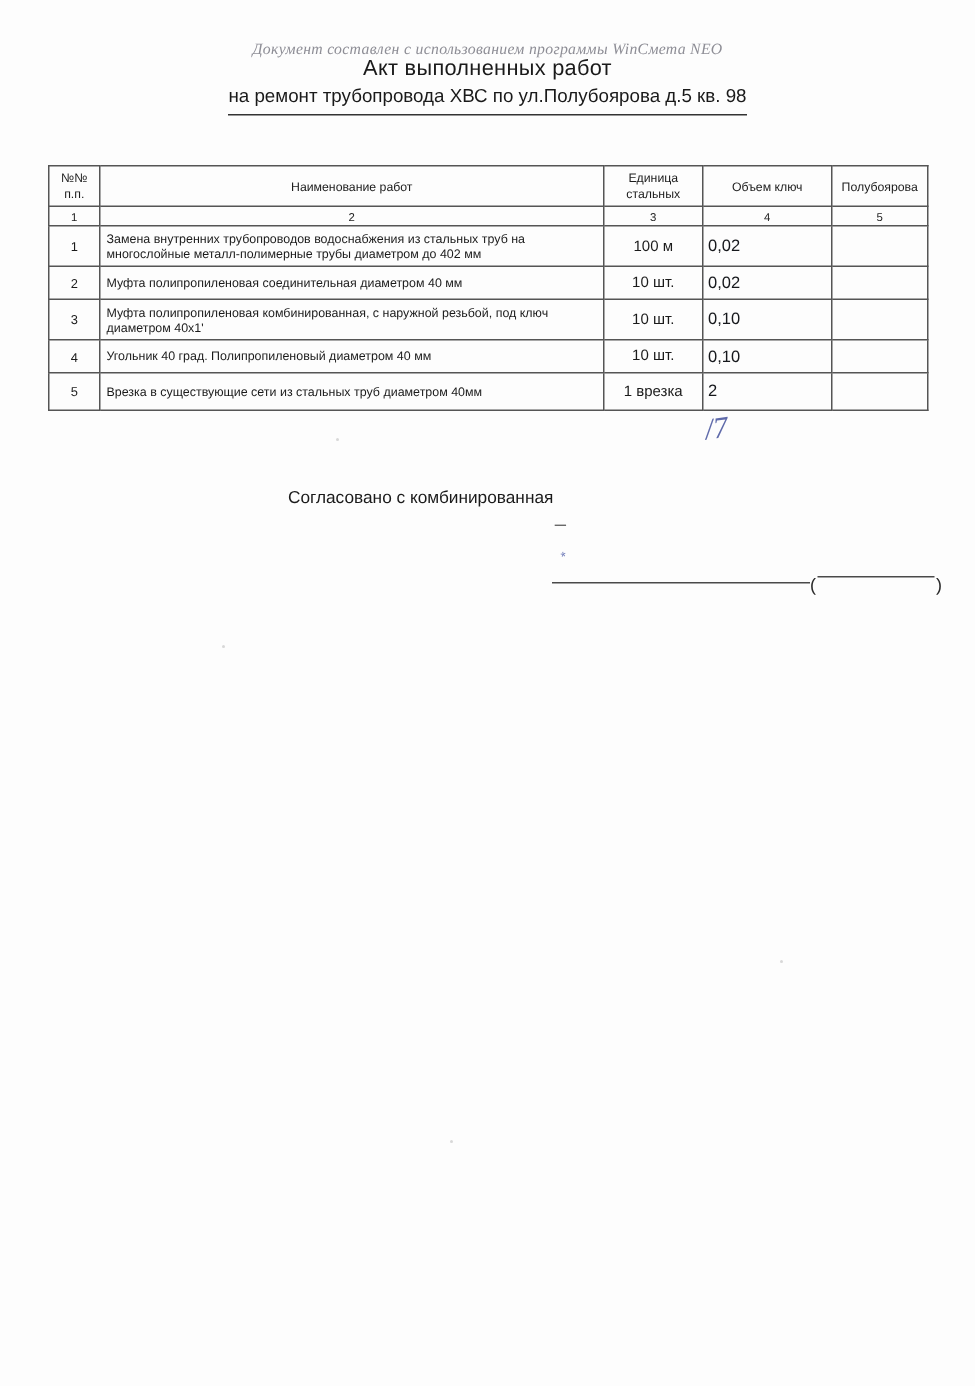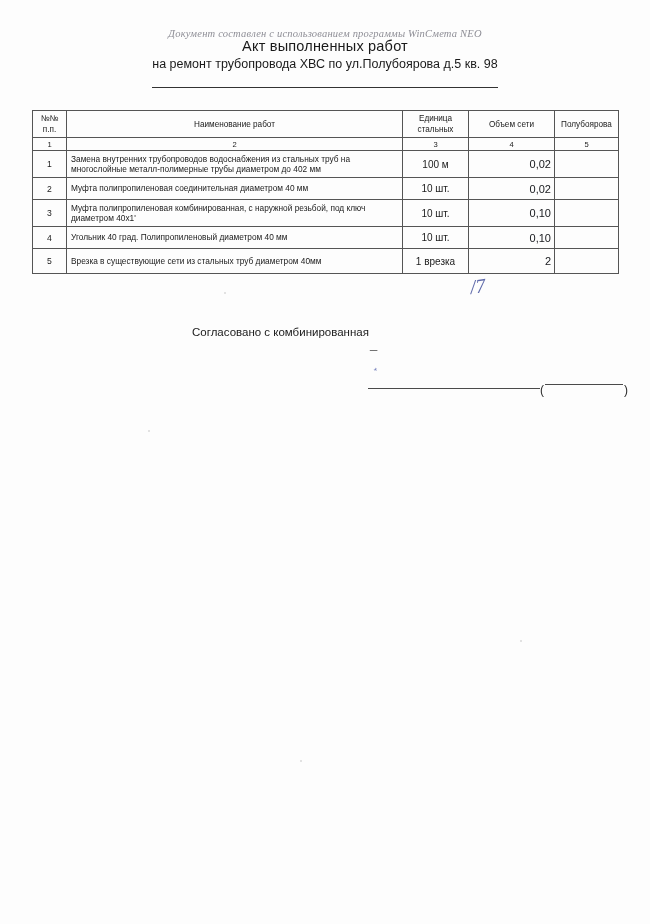--- a/index.html
+++ b/index.html
@@ -44,21 +44,21 @@
     font-size: 14.5px;
     color: #1a1a1a;
     letter-spacing: 0.2px;
   }
   .title-sub {
     font-size: 12.5px;
     color: #1a1a1a;
     margin-top: 3px;
     display: inline-block;
     border-bottom: 1px solid #333;
-    padding-bottom: 15px;
+    padding-bottom: 4px;
     line-height: 15px;
   }
   table.works {
     position: absolute;
     top: 110px;
     left: 32px;
     width: 586px;
     border-collapse: collapse;
     table-layout: fixed;
   }
@@ -98,21 +98,21 @@
     font-size: 8.3px;
     line-height: 10.5px;
     padding-left: 4px;
     margin-left: 20px;
   }
   tbody td.c-unit {
     text-align: center;
     font-size: 10px;
   }
   tbody td.c-vol {
-    text-align: right;
+    text-align: left;
     font-size: 11px;
     color: #16181c;
   }
   tbody td.c-note { }
   tbody tr.r1 td { height: 22px; }
   tbody tr.r2 td { height: 17px; }
   tbody tr.r3 td { height: 22px; }
   tbody tr.r4 td { height: 17px; }
   tbody tr.r5 td { height: 20px; }
 
@@ -208,21 +208,21 @@
       <tr>
         <th>
           <div>№№</div>
           <div>п.п.</div>
         </th>
         <th>Наименование работ</th>
         <th>
           <div>Единица</div>
           <div>стальных</div>
         </th>
-        <th>Объем сети</th>
+        <th>Объем ключ</th>
         <th>Полубоярова</th>
       </tr>
       <tr class="numrow">
         <td>1</td>
         <td>2</td>
         <td>3</td>
         <td>4</td>
         <td>5</td>
       </tr>
     </thead>

